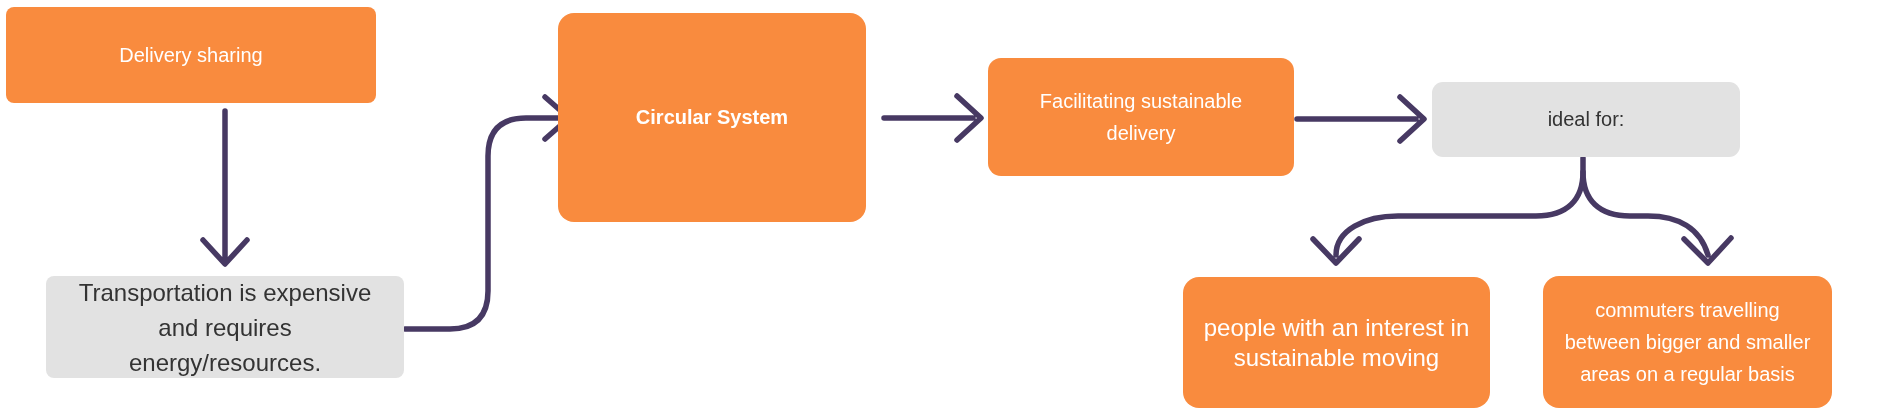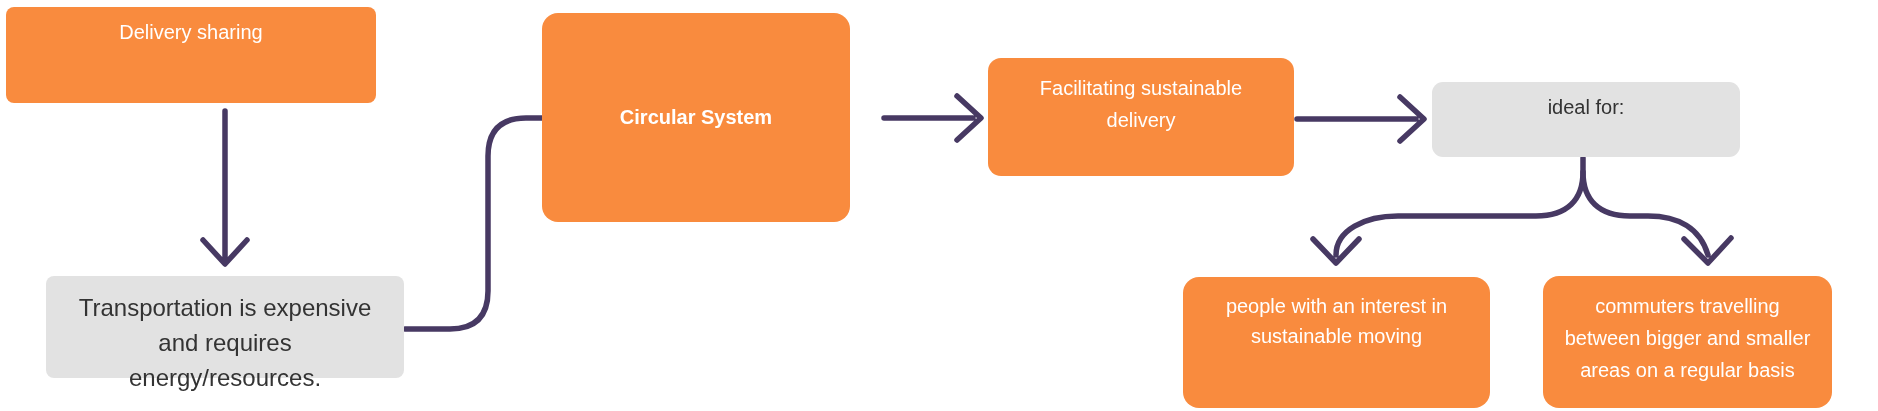--- a/index.html
+++ b/index.html
@@ -12,38 +12,39 @@
     overflow:hidden;
   }
   .arrow-layer{
     position:absolute;
     left:0;top:0;
     pointer-events:none;
   }
   .node{
     position:absolute;
     display:flex;
+    align-items:center;
     justify-content:center;
     text-align:center;
     box-sizing:border-box;
     padding:14px 14px;
   }
   .node .txt{white-space:pre-line;}
   .orange{background:#f98b3e;color:#ffffff;}
   .gray{background:#e2e2e2;color:#333333;}
   .r-sm{border-radius:8px;}
   .r-lg{border-radius:16px;}
 
   .node-delivery      {left:6px;   top:7px;   width:370px; height:96px;  font-size:20px;}
   .node-transport     {left:46px;  top:276px; width:358px; height:102px; font-size:24px; line-height:35px;}
-  .node-circular      {left:542px; top:13px;  width:308px; height:209px; font-size:20px; line-height:33px; flex-direction:column;}
+  .node-circular      {left:558px; top:13px;  width:308px; height:209px; font-size:20px; line-height:33px; flex-direction:column;}
   .node-circular .ttl {font-weight:700;}
   .node-facilitating  {left:988px; top:58px;  width:306px; height:118px; font-size:20px; line-height:32px;border-radius:13px;}
   .node-ideal         {left:1432px;top:82px;  width:308px; height:75px;  font-size:20px;border-radius:11px;}
-  .node-people        {left:1183px;top:277px; width:307px; height:131px; font-size:20px; line-height:30px;}
+  .node-people        {left:1183px;top:277px; width:307px; height:131px; font-size:24px; line-height:30px;}
   .node-commuters     {left:1543px;top:276px; width:289px; height:132px; font-size:20px; line-height:32px;}
 </style>
 </head>
 <body>
 
 <div class="canvas">
 
   <svg class="arrow-layer" width="1878" height="411" viewBox="0 0 1878 411">
     <g fill="none" stroke="#473963" stroke-width="5.5" stroke-linecap="round" stroke-linejoin="round">
       <path d="M225,111 L225,258 M203,240 L225,264 L247,240"></path>

